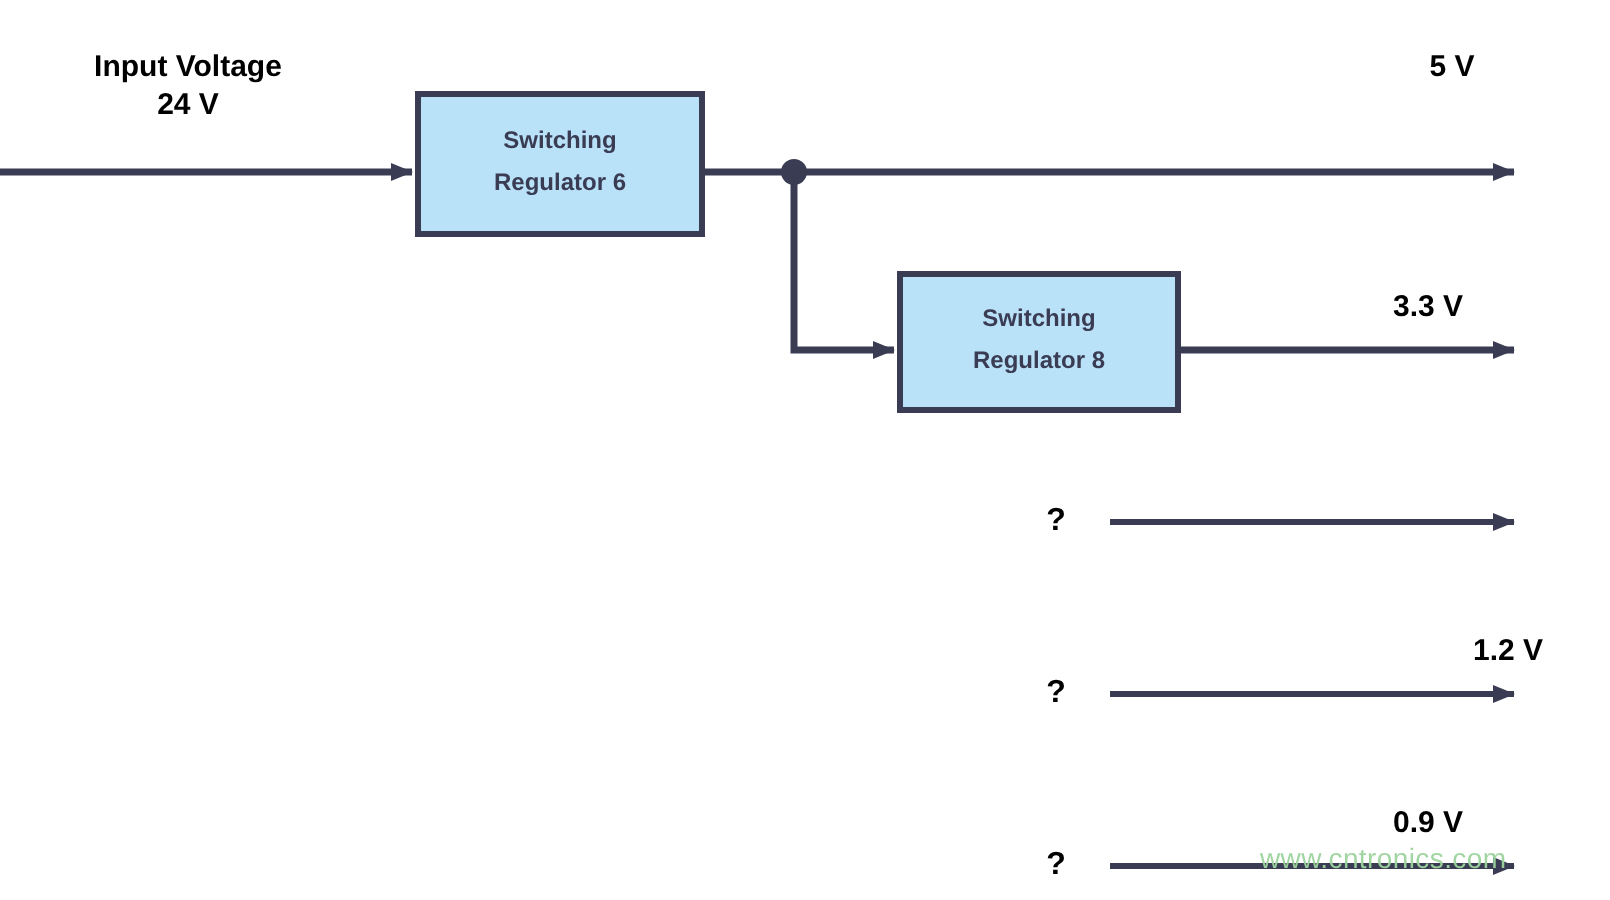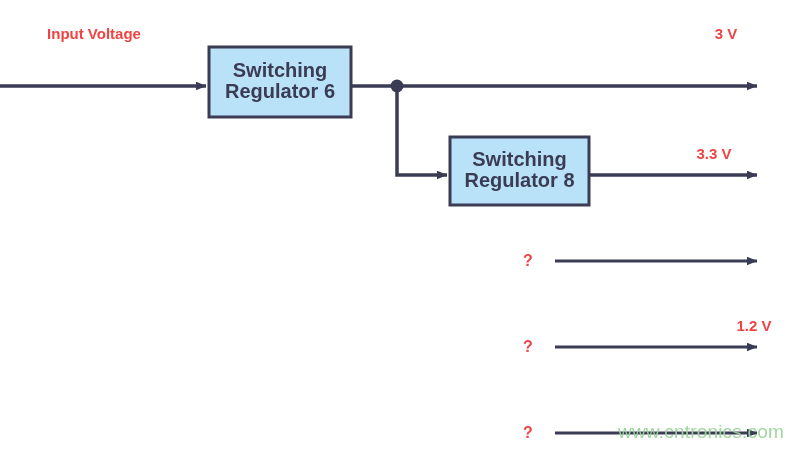--- a/index.html
+++ b/index.html
@@ -17,47 +17,48 @@
   }
   svg.diagram {
     position: absolute;
     left: 0;
     top: 0;
     width: 805px;
     height: 450px;
   }
   .lbl {
     position: absolute;
-    color: #ef4444;
+    color: #000000;
     font-family: "Liberation Sans", sans-serif;
     font-weight: bold;
     font-size: 15px;
     line-height: 19px;
     white-space: nowrap;
     text-align: center;
   }
   .lbl.small-q {
     font-size: 16px;
   }
   .watermark {
     position: absolute;
     color: #9cd39c;
     font-family: "Liberation Sans", sans-serif;
     font-weight: normal;
-    font-size: 19px;
+    font-size: 14px;
     white-space: nowrap;
     letter-spacing: 0.2px;
     opacity: 0.95;
+    margin-left: 12px;
   }
   .regbox-text {
     position: absolute;
     color: #3a3c54;
     font-family: "Liberation Sans", sans-serif;
     font-weight: bold;
-    font-size: 20px;
+    font-size: 12px;
     line-height: 21px;
     text-align: center;
     white-space: nowrap;
   }
 </style>
 </head>
 <body>
 
 <div id="canvas">
 
@@ -86,41 +87,43 @@
 
     <line x1="555" y1="347" x2="757" y2="347" stroke="#3a3c54" stroke-width="3" marker-end="url(#arrowhead)"></line>
 
     <line x1="555" y1="433" x2="757" y2="433" stroke="#3a3c54" stroke-width="3" marker-end="url(#arrowhead)"></line>
   </svg>
 
   <div class="watermark" style="left:618px; top:421px;">www.cntronics.com</div>
 
   <div class="lbl" style="left:14px; top:24px; width:160px;">
     <div>Input Voltage</div>
+    <div>24 V</div>
   </div>
 
   <div class="regbox-text" style="left:209px; top:60px; width:142px;">
     <div>Switching</div>
     <div>Regulator 6</div>
   </div>
 
   <div class="regbox-text" style="left:450px; top:149px; width:139px;">
     <div>Switching</div>
     <div>Regulator 8</div>
   </div>
 
   <div class="lbl" style="left:646px; top:24px; width:160px;">
-    <div>3 V</div>
+    <div>5 V</div>
   </div>
 
   <div class="lbl" style="left:664px; top:144px; width:100px;text-align:center;">3.3 V</div>
 
 
   <div class="lbl" style="left:704px; top:316px; width:100px;">1.2 V</div>
 
+  <div class="lbl" style="left:664px; top:402px; width:100px;">0.9 V</div>
 
   <div class="lbl small-q" style="left:514px; top:251px; width:28px;">?</div>
 
   <div class="lbl small-q" style="left:514px; top:337px; width:28px;">?</div>
 
   <div class="lbl small-q" style="left:514px; top:423px; width:28px;">?</div>
 
 </div>
 
 </body></html>

